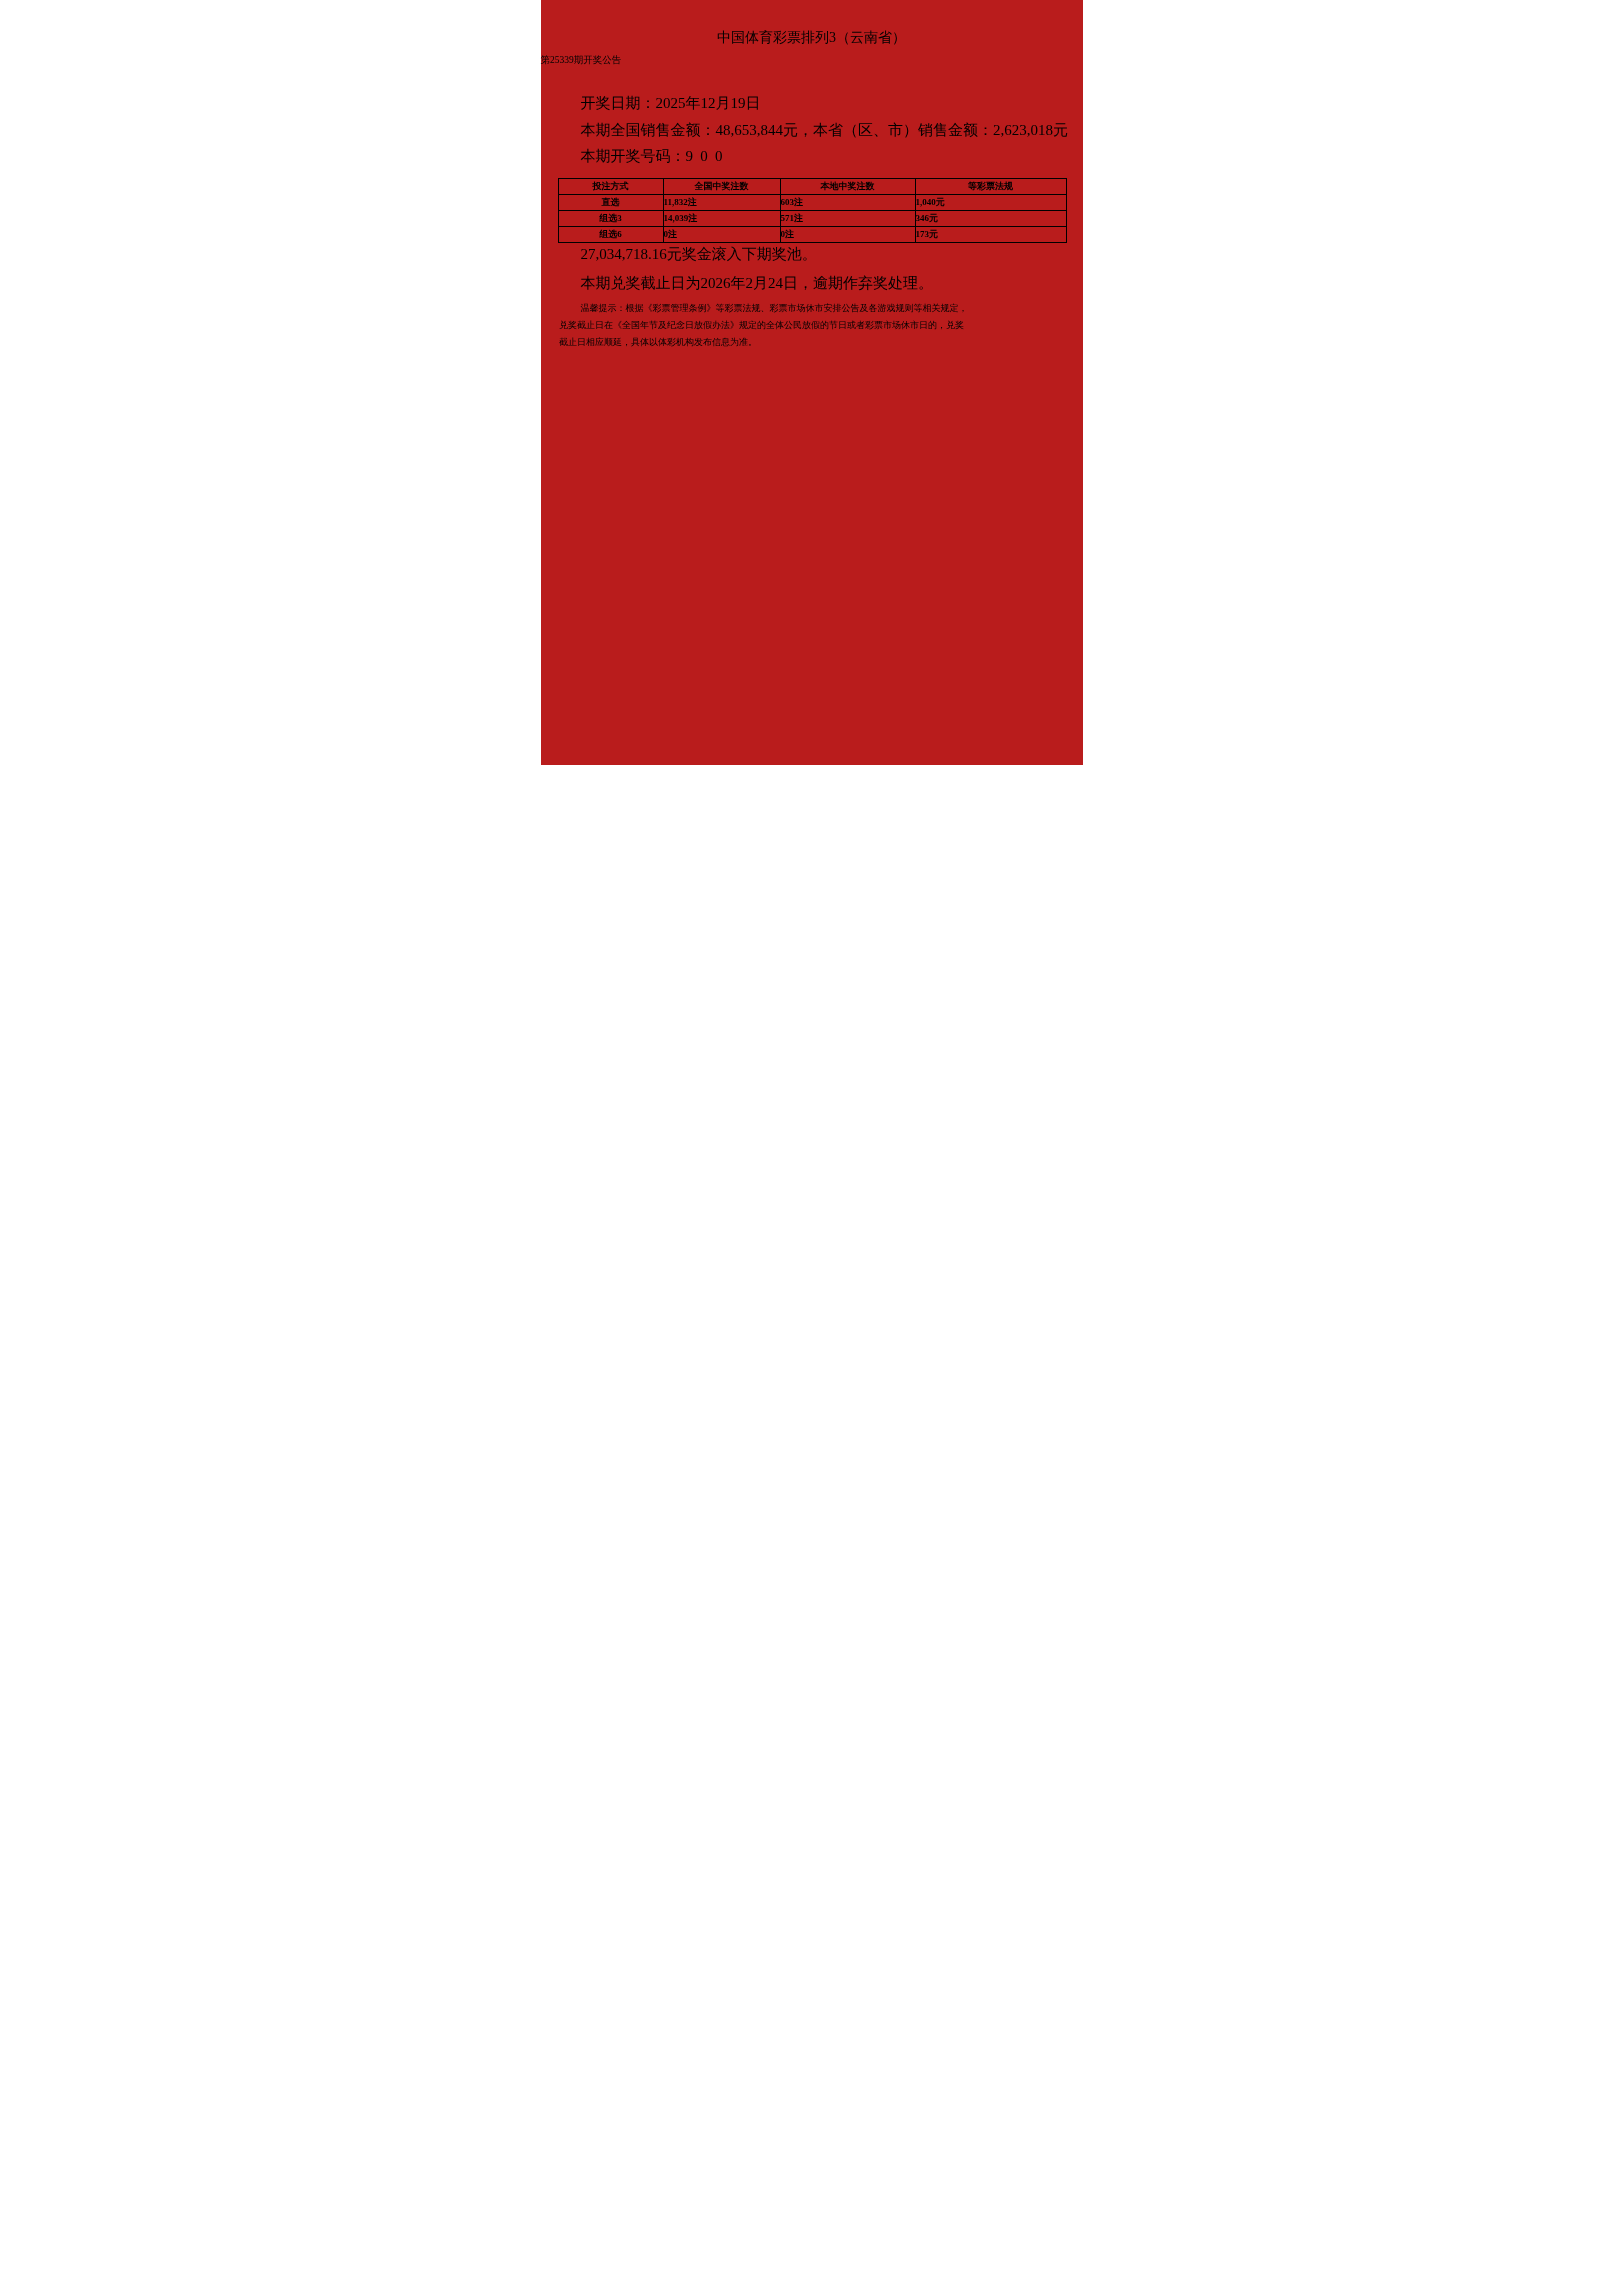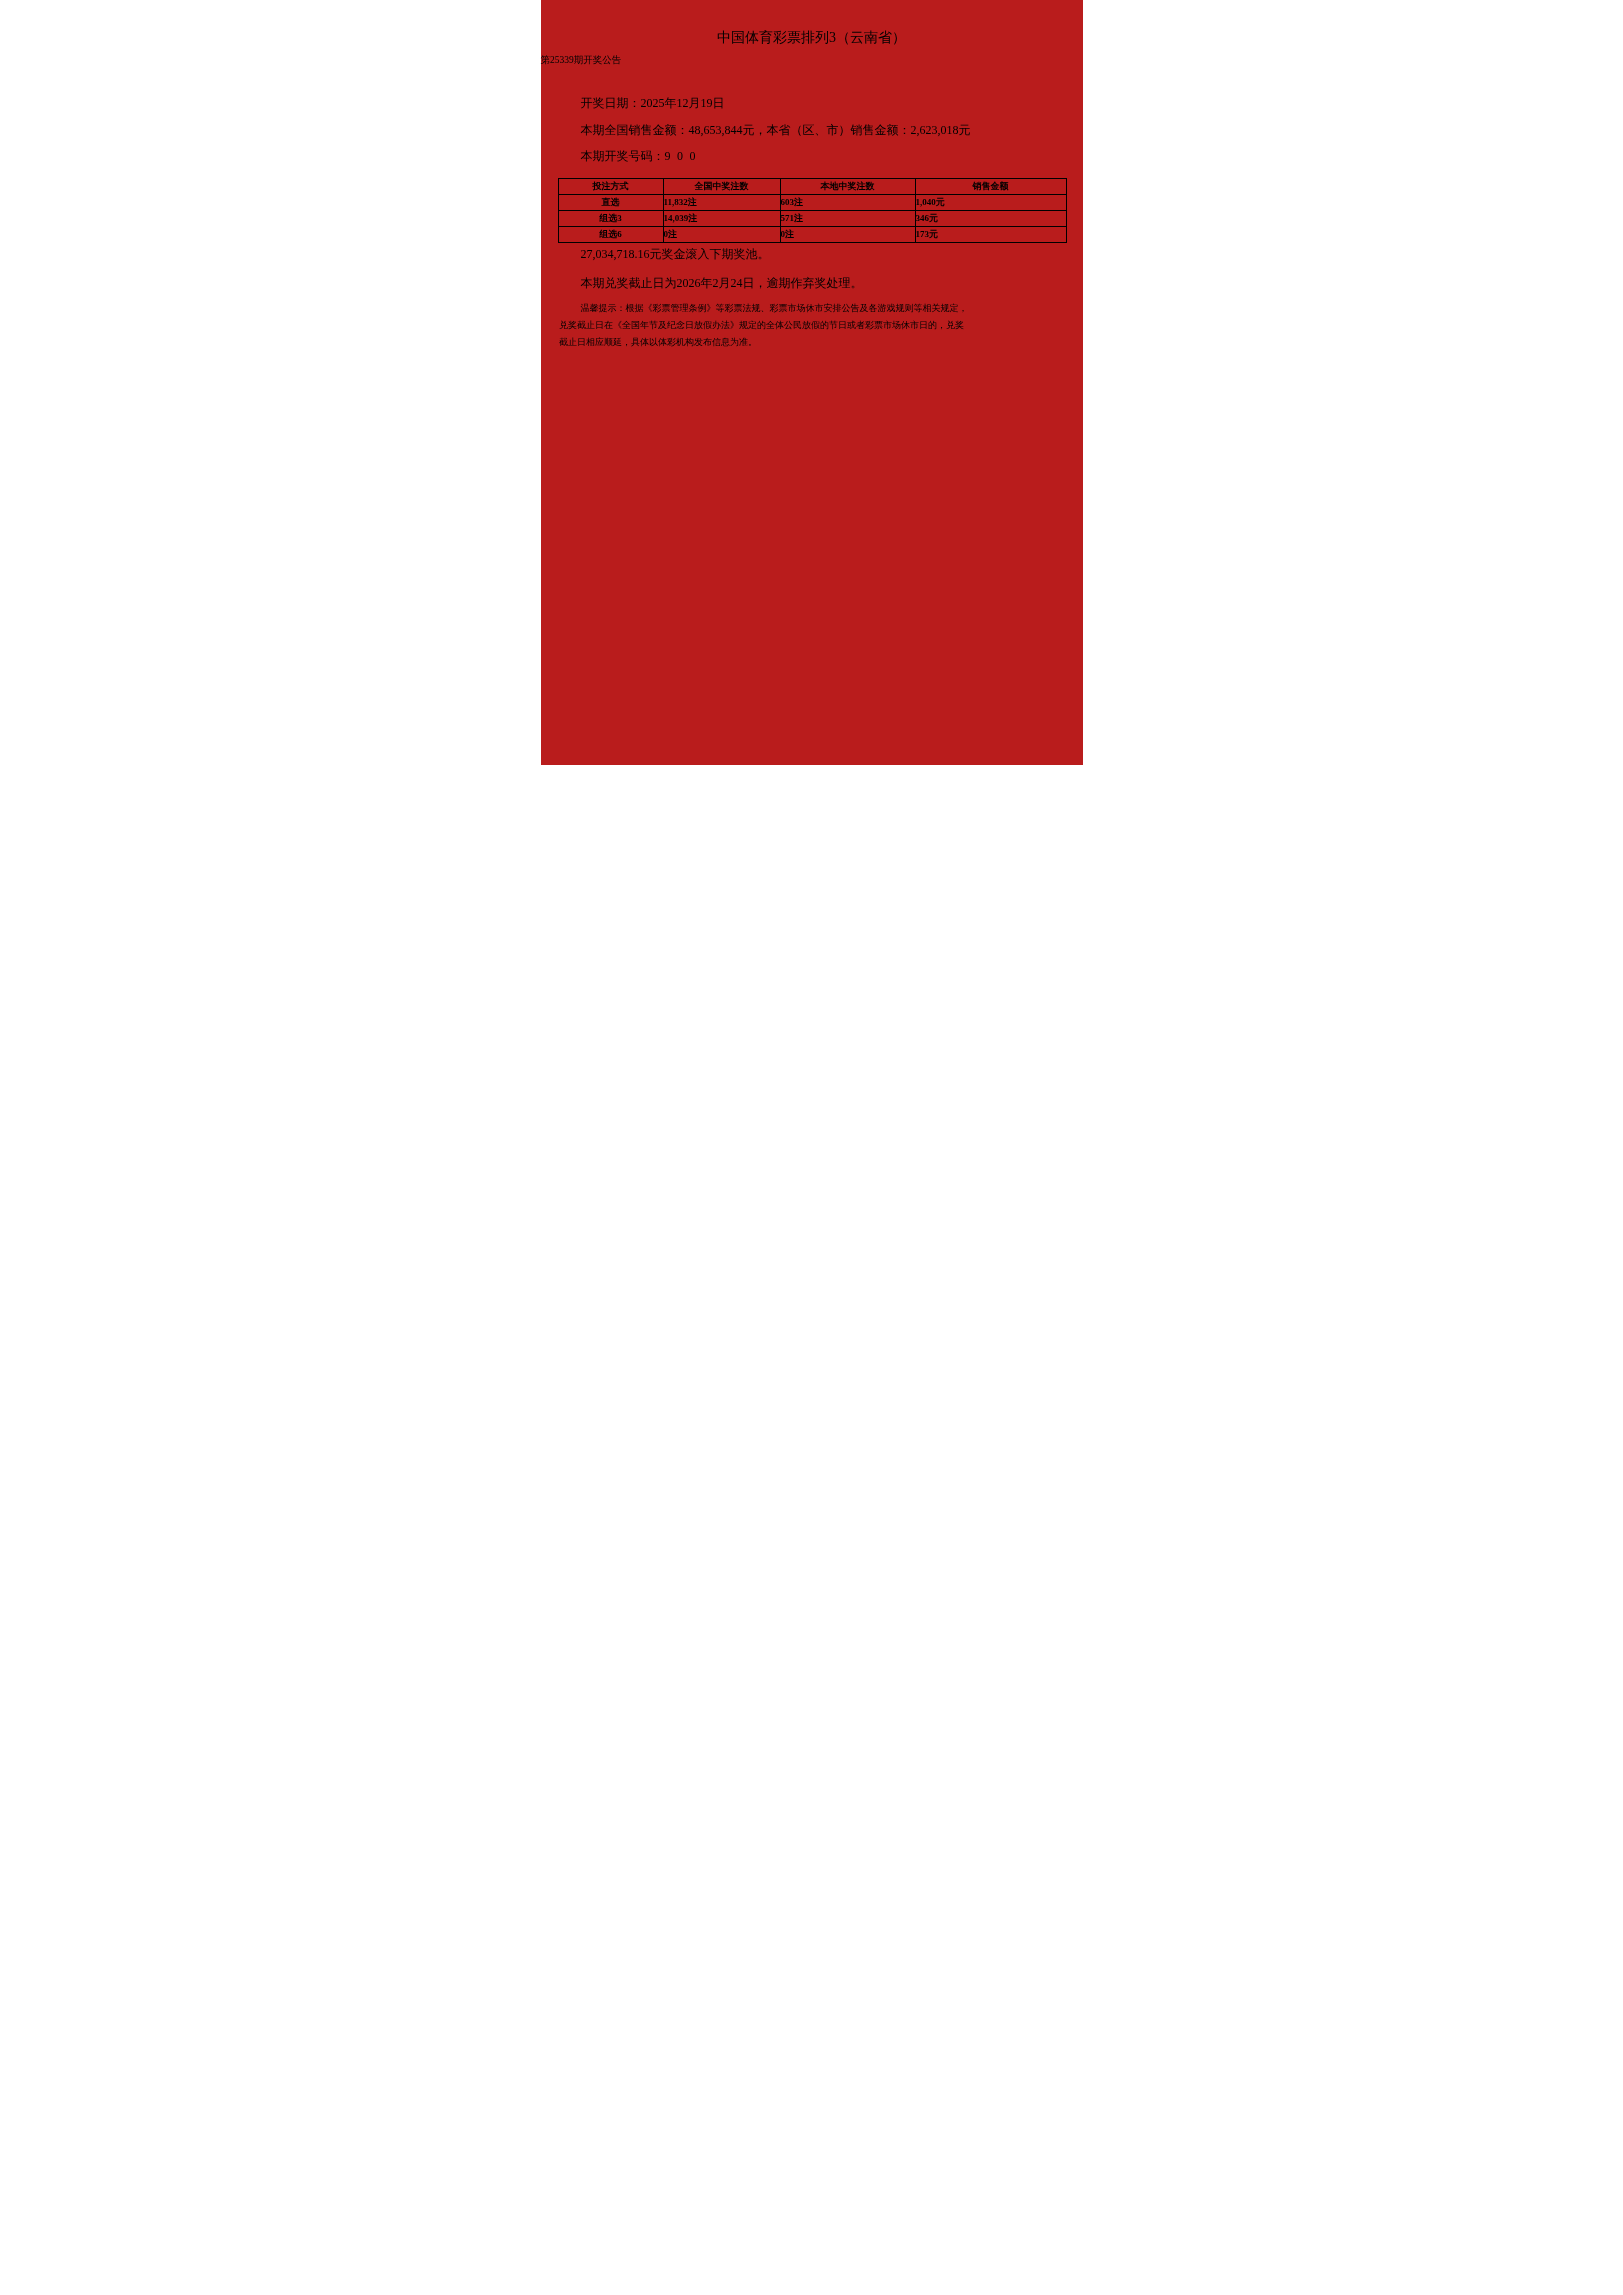--- a/index.html
+++ b/index.html
@@ -27,21 +27,21 @@
     top: 54px; left: 0;
     width: 100%;
     font-size: 9.5px;
     line-height: 13.3px;
     font-weight: normal;
   }
   .para {
     position: absolute;
     left: 18.4px;
     width: 506px;
-    font-size: 12px;
+    font-size: 15px;
     line-height: 12.3px;
     text-indent: 21.5px;
     white-space: nowrap;
   }
   .p-draw-date { top: 97px; }
   .p-sales     { top: 124px; }
   .p-number    { top: 150px; }
   .p-rollover  { top: 248px; }
   .p-deadline  { top: 277px; }
   .draw-numbers { word-spacing: 3.6px; }
@@ -96,21 +96,21 @@
       <col style="width:105px">
       <col style="width:117px">
       <col style="width:135px">
       <col style="width:151px">
     </colgroup>
     <tbody>
         <tr>
       <th>投注方式</th>
       <th>全国中奖注数</th>
       <th>本地中奖注数</th>
-      <th>销售金额</th>
+      <th>等彩票法规</th>
     </tr>
     <tr>
       <td class="cell-center">直选</td>
       <td class="cell-num">11,832注</td>
       <td class="cell-num">603注</td>
       <td class="cell-num">1,040元</td>
     </tr>
     <tr>
       <td class="cell-center">组选3</td>
       <td class="cell-num">14,039注</td>

